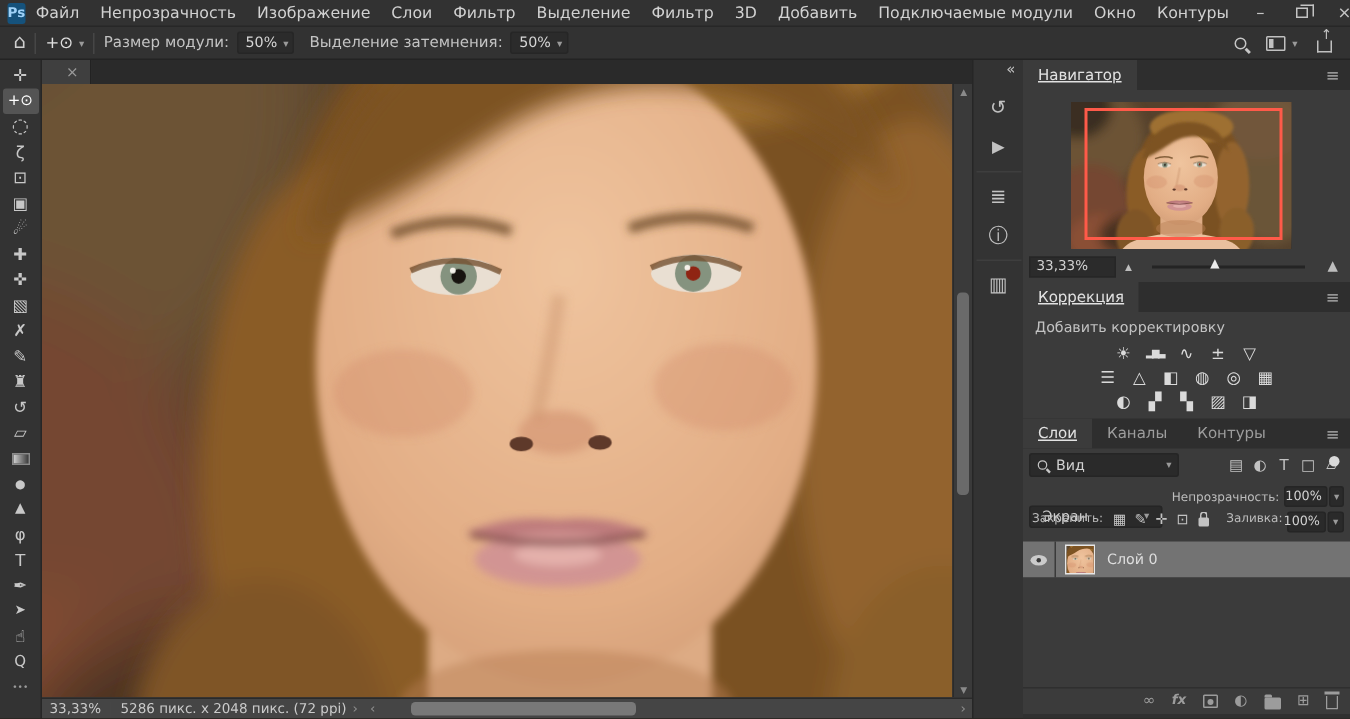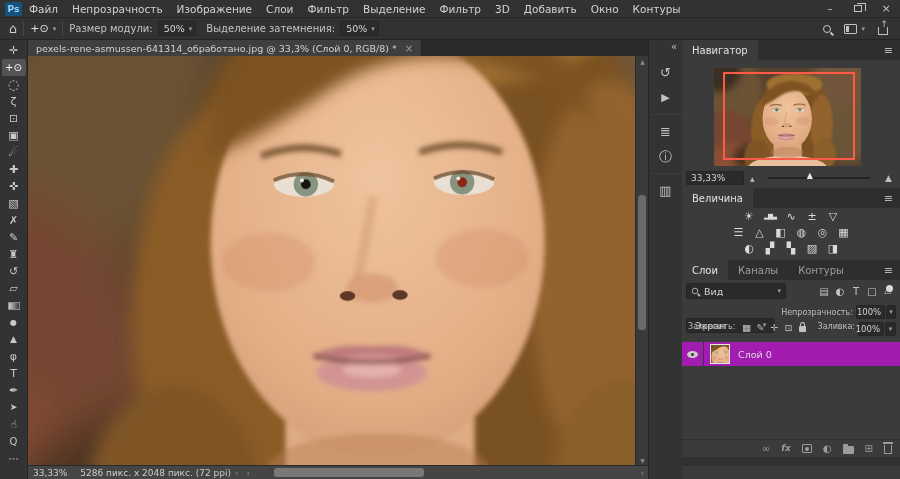--- a/index.html
+++ b/index.html
@@ -58,21 +58,21 @@
   
   .dockstrip { left:648px; top:40px; width:34px; height:439px; background:#333333; border-left:1px solid #262626; }
   .collapse { position:absolute; right:5px; top:1px; font-size:10px; color:#bdbdbd; }
   .dock-group { width:30px; margin:0 auto; border-bottom:1px solid #3e3e3e; padding:4px 0; }
   .dock-icon { width:30px; height:25px; display:flex; align-items:center; justify-content:center; font-size:13px; color:#c2c2c2; }
 
   
   .panels { left:682px; top:40px; width:218px; height:439px; background:#3b3b3b; }
   .tabrow { position:relative; height:20px; background:#2e2e2e; display:flex; align-items:flex-end; }
   .ptab { height:20px; display:flex; align-items:center; padding:0 10px; font-size:10px; color:#9d9d9d; }
-  .ptab.active { background:#3b3b3b; color:#e2e2e2; }
+  .ptab.active { background:#3b3b3b; color:#e2e2e2;text-decoration:underline; }
   .pmenu { position:absolute; right:7px; top:4px; font-size:11px; color:#b5b5b5; }
 
   .nav-body { position:relative; height:128px; }
   .nav-thumb { position:absolute; left:32px; top:8px; width:147px; height:98px; background:#2c2c2c; }
   .nav-frame { position:absolute; left:9px; top:4px; right:6px; bottom:6px; border:2px solid #ff5a49; }
   .nav-zoombox { position:absolute; left:4px; bottom:3px; width:58px; height:14px; background:#2b2b2b; border:1px solid #262626; font-size:9px; color:#d2d2d2; display:flex; align-items:center; padding-left:4px; }
   .nav-slider { position:absolute; left:86px; right:30px; bottom:9px; height:2px; background:#242424; }
   .nav-sliderthumb { position:absolute; left:38%; top:-6px; font-size:8px; color:#ececec; }
   .tri-small { position:absolute; left:68px; bottom:6px; font-size:6px; color:#bdbdbd; }
   .tri-big { position:absolute; right:8px; bottom:5px; font-size:9px; color:#bdbdbd; }
@@ -97,21 +97,21 @@
   .val-box { width:30px; height:14px; font-size:8.5px; justify-content:flex-end; padding-right:3px; margin-left:3px; }
   .chev-box { width:11px; height:14px; justify-content:center; margin-left:1px; font-size:7px; color:#9a9a9a; }
 
   .lock-row { display:flex; align-items:flex-start; height:20px; padding:0 4px 0 6px; }
   .lock-icons { display:flex; margin-left:4px; }
   .lock-icons .fic { width:14px; text-align:center; font-size:9.5px; color:#c2c2c2; }
 
   .i-lock { width:7px; height:6px; background:#c2c2c2; border-radius:1px; position:relative; display:inline-block; margin-top:4px; }
   .i-lock::before { content:''; position:absolute; top:-4px; left:1px; width:3px; height:4px; border:1.5px solid #c2c2c2; border-bottom:none; border-radius:3px 3px 0 0; }
 
-  .layer-row { display:flex; align-items:center; height:24px; background:#a21caf; }
+  .layer-row { display:flex; align-items:center; height:24px; background:#737373; }
   .eye-cell { width:22px; height:100%; display:flex; align-items:center; justify-content:center; border-right:1px solid #3a3a3a; }
   .i-eye { width:11px; height:7px; border-radius:50%; background:#cbcbcb; position:relative; display:inline-block; }
   .i-eye::after { content:''; position:absolute; left:4px; top:2px; width:3px; height:3px; border-radius:50%; background:#3a3a3a; }
   .layer-thumb { width:20px; height:20px; border:1px solid #e6e6e6; margin-left:6px; overflow:hidden; background:#777; }
   .layer-name { font-size:9.5px; color:#dedede; margin-left:8px; }
 
   .layers-filler { height:73px; background:#3b3b3b; }
   .layers-bottombar { height:18px; border-top:1px solid #2f2f2f; display:flex; align-items:center; justify-content:flex-end; gap:11px; padding-right:8px; color:#9c9c9c; }
   .lb-ic { font-size:10px; line-height:1; }
   .fx { font-style:italic; font-weight:bold; font-size:9px; }
@@ -208,20 +208,21 @@
     <div class="ps-logo">Ps</div>
     <span class="menu-item">Файл</span>
     <span class="menu-item">Непрозрачность</span>
     <span class="menu-item">Изображение</span>
     <span class="menu-item">Слои</span>
     <span class="menu-item">Фильтр</span>
     <span class="menu-item">Выделение</span>
     <span class="menu-item">Фильтр</span>
     <span class="menu-item">3D</span>
     <span class="menu-item">Добавить</span>
+    <span class="menu-item">Подключаемые модули</span>
     <span class="menu-item">Окно</span>
     <span class="menu-item">Контуры</span>
     <div class="win-controls">
       <span class="win-btn">–</span>
       <span class="win-btn">
           <span class="i-restore"></span>
         </span>
       <span class="win-btn">×</span>
     </div>
   </div>
@@ -278,21 +279,20 @@
     <div class="tool">T</div>
     <div class="tool">✒</div>
     <div class="tool" style="font-size:9px">➤</div>
     <div class="tool">☝</div>
     <div class="tool" style="font-size:10px">Q</div>
     <div class="tool" style="font-size:6px;color:#9a9a9a">•••</div>
   </div>
 
   <div class="abs tabbar">
     <div class="doc-tab">
-      <span class="title">pexels-rene-asmussen-641314_обработано.jpg @ 33,3% (Слой 0, RGB/8) *</span>
       <span class="close">×</span>
     </div>
   </div>
 
   <div class="abs canvas">
     <svg width="607" height="409" viewBox="150 160 625 421" preserveAspectRatio="none">
         <use href="#scene"></use>
       </svg>
   </div>
   <div class="abs vscroll">
@@ -347,23 +347,24 @@
         <span class="tri-small">▲</span>
         <div class="nav-slider">
           <span class="nav-sliderthumb">▲</span>
         </div>
         <span class="tri-big">▲</span>
       </div>
     </div>
 
     <div>
       <div class="tabrow">
-        <div class="ptab active">Величина</div>
+        <div class="ptab active">Коррекция</div>
         <span class="pmenu">≡</span>
       </div>
+      <div class="adj-label">Добавить корректировку</div>
       <div class="adj-row">
         <span class="adj-icon">☀</span>
         <span class="adj-icon">
             <span class="tiny">▂▆▃</span>
           </span>
         <span class="adj-icon">∿</span>
         <span class="adj-icon">±</span>
         <span class="adj-icon">▽</span>
       </div>
       <div class="adj-row">

